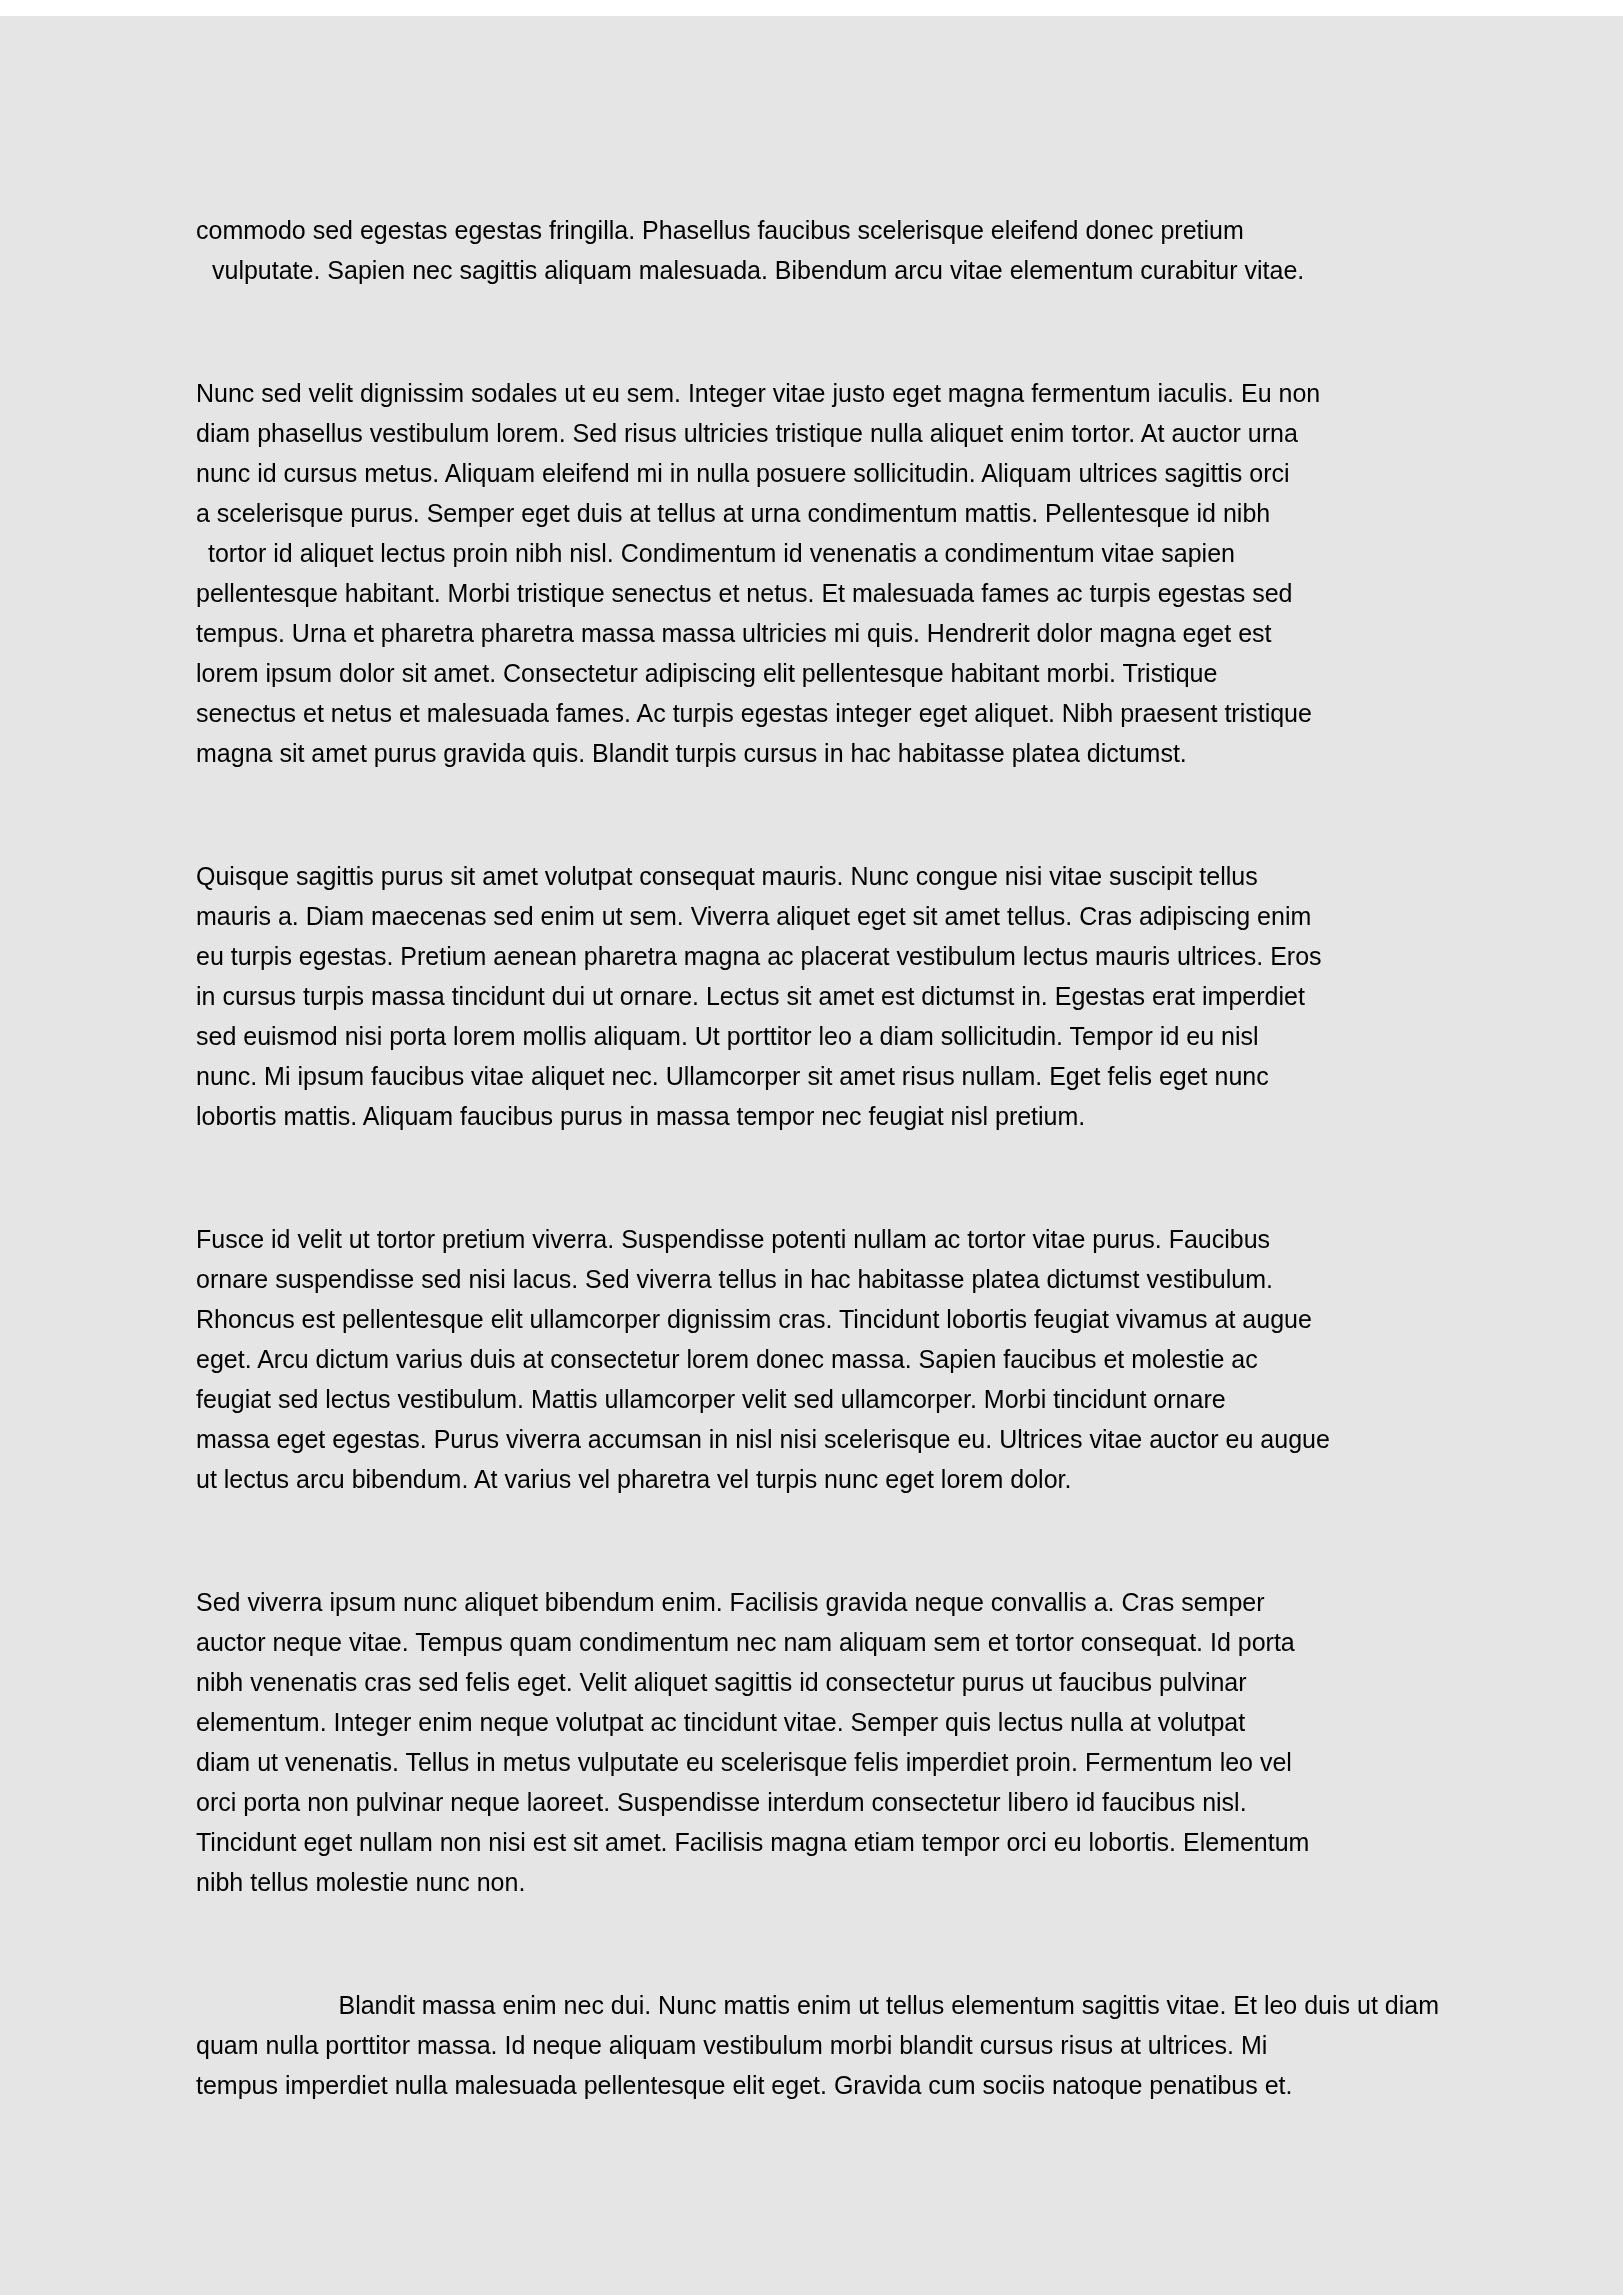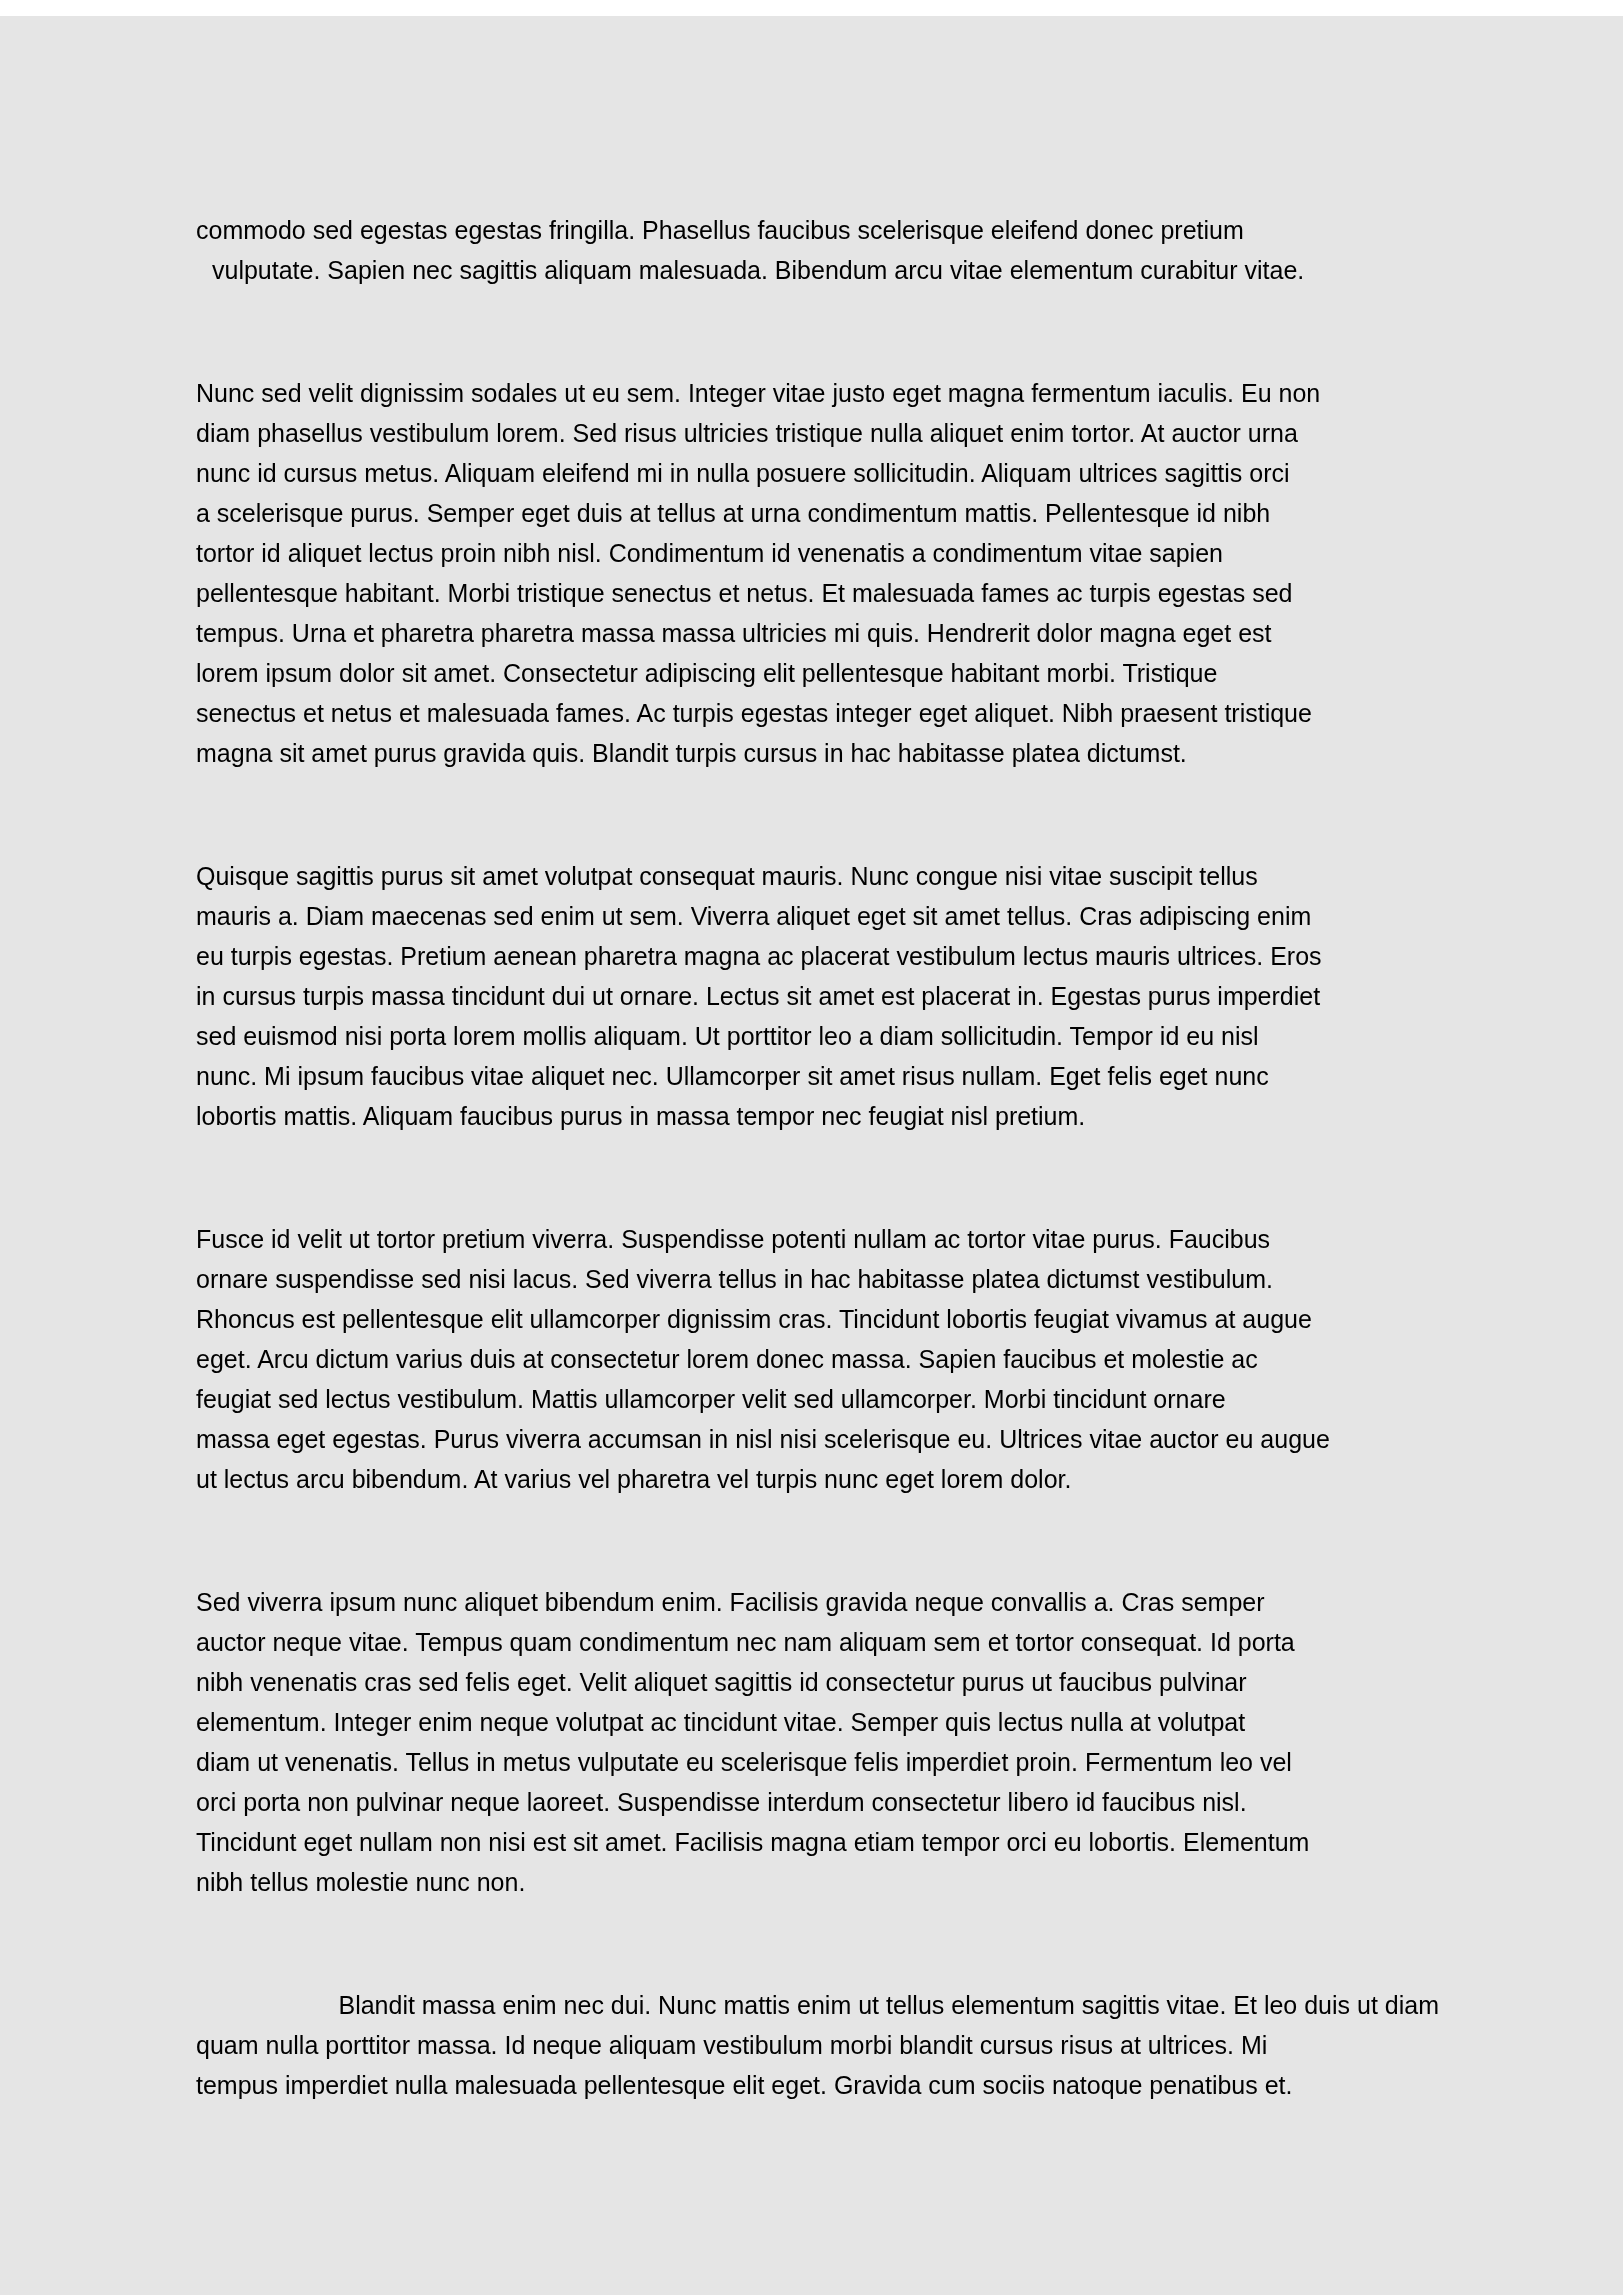--- a/index.html
+++ b/index.html
@@ -53,33 +53,33 @@
     <p class="paragraph">
       <span class="line" style="display: block;">commodo sed egestas egestas fringilla. Phasellus faucibus scelerisque eleifend donec pretium</span>
       <span class="line" style="display: block; margin-left: 16px;">vulputate. Sapien nec sagittis aliquam malesuada. Bibendum arcu vitae elementum curabitur vitae.</span>
     </p>
 
     <p class="paragraph">
       <span class="line" style="display: block;">Nunc sed velit dignissim sodales ut eu sem. Integer vitae justo eget magna fermentum iaculis. Eu non</span>
       <span class="line" style="display: block;">diam phasellus vestibulum lorem. Sed risus ultricies tristique nulla aliquet enim tortor. At auctor urna</span>
       <span class="line" style="display: block;">nunc id cursus metus. Aliquam eleifend mi in nulla posuere sollicitudin. Aliquam ultrices sagittis orci</span>
       <span class="line" style="display: block;">a scelerisque purus. Semper eget duis at tellus at urna condimentum mattis. Pellentesque id nibh</span>
-      <span class="line" style="display: block;">tortor id aliquet lectus proin nibh nisl. Condimentum id venenatis a condimentum vitae sapien</span>
+      <span class="line" style="display: block; margin-left: 12px;">tortor id aliquet lectus proin nibh nisl. Condimentum id venenatis a condimentum vitae sapien</span>
       <span class="line" style="display: block;">pellentesque habitant. Morbi tristique senectus et netus. Et malesuada fames ac turpis egestas sed</span>
       <span class="line" style="display: block;">tempus. Urna et pharetra pharetra massa massa ultricies mi quis. Hendrerit dolor magna eget est</span>
       <span class="line" style="display: block;">lorem ipsum dolor sit amet. Consectetur adipiscing elit pellentesque habitant morbi. Tristique</span>
       <span class="line" style="display: block;">senectus et netus et malesuada fames. Ac turpis egestas integer eget aliquet. Nibh praesent tristique</span>
       <span class="line" style="display: block;">magna sit amet purus gravida quis. Blandit turpis cursus in hac habitasse platea dictumst.</span>
     </p>
 
     <p class="paragraph">
       <span class="line" style="display: block;">Quisque sagittis purus sit amet volutpat consequat mauris. Nunc congue nisi vitae suscipit tellus</span>
       <span class="line" style="display: block;">mauris a. Diam maecenas sed enim ut sem. Viverra aliquet eget sit amet tellus. Cras adipiscing enim</span>
       <span class="line" style="display: block;">eu turpis egestas. Pretium aenean pharetra magna ac placerat vestibulum lectus mauris ultrices. Eros</span>
-      <span class="line" style="display: block;">in cursus turpis massa tincidunt dui ut ornare. Lectus sit amet est placerat in. Egestas purus imperdiet</span>
+      <span class="line" style="display: block;">in cursus turpis massa tincidunt dui ut ornare. Lectus sit amet est dictumst in. Egestas erat imperdiet</span>
       <span class="line" style="display: block;">sed euismod nisi porta lorem mollis aliquam. Ut porttitor leo a diam sollicitudin. Tempor id eu nisl</span>
       <span class="line" style="display: block;">nunc. Mi ipsum faucibus vitae aliquet nec. Ullamcorper sit amet risus nullam. Eget felis eget nunc</span>
       <span class="line" style="display: block;">lobortis mattis. Aliquam faucibus purus in massa tempor nec feugiat nisl pretium.</span>
     </p>
 
     <p class="paragraph">
       <span class="line" style="display: block;">Fusce id velit ut tortor pretium viverra. Suspendisse potenti nullam ac tortor vitae purus. Faucibus</span>
       <span class="line" style="display: block;">ornare suspendisse sed nisi lacus. Sed viverra tellus in hac habitasse platea dictumst vestibulum.</span>
       <span class="line" style="display: block;">Rhoncus est pellentesque elit ullamcorper dignissim cras. Tincidunt lobortis feugiat vivamus at augue</span>
       <span class="line" style="display: block;">eget. Arcu dictum varius duis at consectetur lorem donec massa. Sapien faucibus et molestie ac</span>

